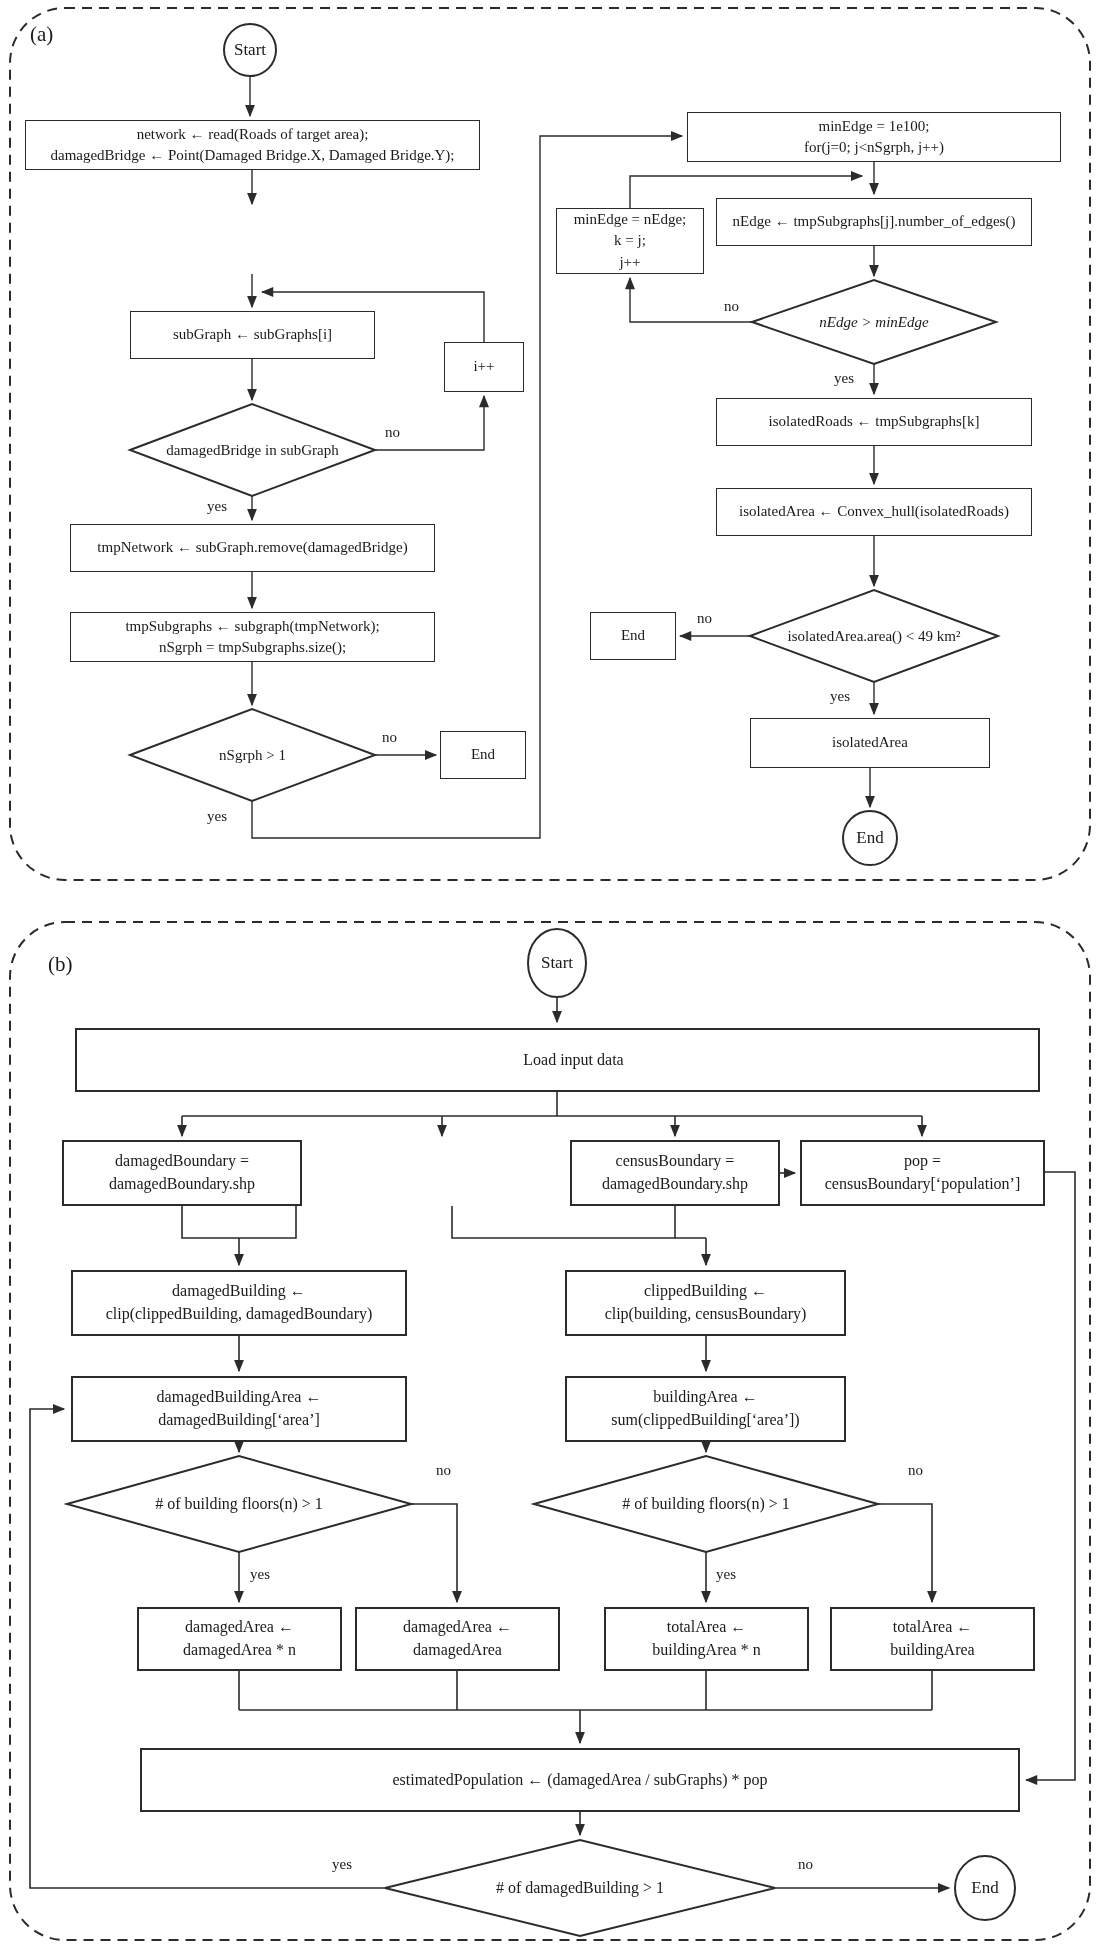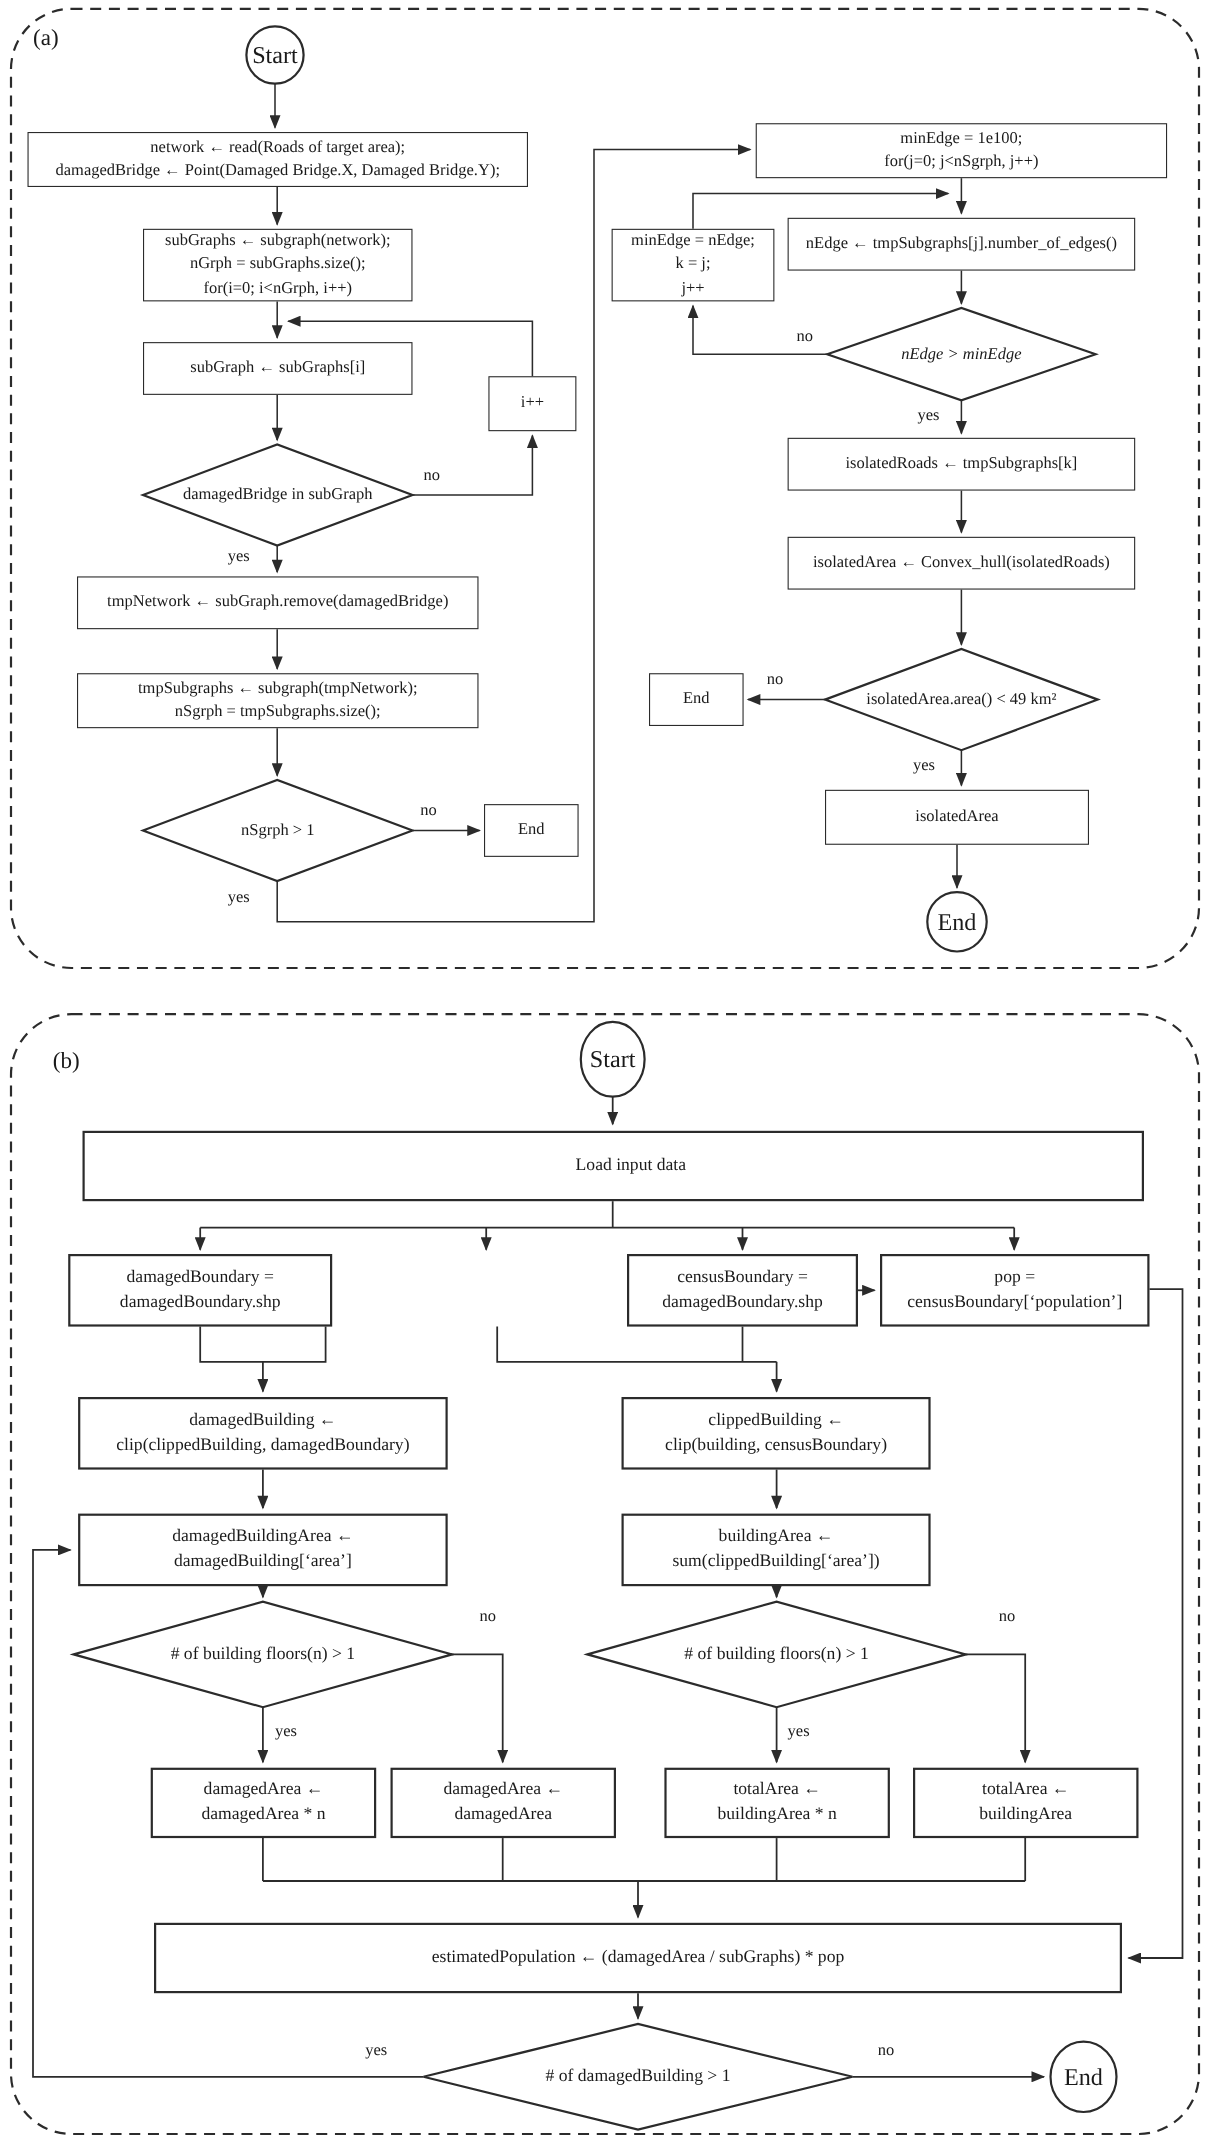--- a/index.html
+++ b/index.html
@@ -7,21 +7,21 @@
           font-family:"Liberation Serif","DejaVu Serif",serif;color:#1a1a1a;overflow:hidden;}
   #wires{position:absolute;left:0;top:0;z-index:0;}
   .box{position:absolute;border:1.6px solid #2b2b2b;box-sizing:border-box;background:transparent;
        display:flex;align-items:center;justify-content:center;text-align:center;
        white-space:pre-line;font-size:15px;line-height:1.42;z-index:2;padding:2px 4px;}
   .bb{border-width:2.2px;font-size:16px;}
   .dtext{position:absolute;display:flex;align-items:center;justify-content:center;
          text-align:center;white-space:pre-line;font-size:15px;z-index:2;}
   .dtextb{font-size:16px;}
   .ctext{position:absolute;display:flex;align-items:center;justify-content:center;
-         font-size:22px;z-index:2;}
+         font-size:17px;z-index:2;}
   .lbl{position:absolute;font-size:15px;z-index:2;}
   .plabel{position:absolute;font-size:21px;z-index:2;}
 </style>
 </head>
 <body>
 
 <div id="canvas">
 
   <svg id="wires" width="1101" height="1948" viewBox="0 0 1101 1948">
     <defs>
@@ -109,23 +109,20 @@
     </g>
   </svg>
 
   <div class="plabel" style="left:30px;top:22px;">(a)</div>
 
   <div class="ctext" style="left:224px;top:24px;width:52px;height:52px;">Start</div>
 
   <div class="box" style="left:25px;top:120px;width:455px;height:50px;">network ← read(Roads of target area);
 damagedBridge ← Point(Damaged Bridge.X, Damaged Bridge.Y);</div>
 
-  <div class="box" style="left:130px;top:208px;width:245px;height:66px;">subGraphs ← subgraph(network);
-nGrph = subGraphs.size();
-for(i=0; i&lt;nGrph, i++)</div>
 
   <div class="box" style="left:130px;top:311px;width:245px;height:48px;">subGraph ← subGraphs[i]</div>
 
   <div class="box" style="left:444px;top:342px;width:80px;height:50px;">i++</div>
 
   <div class="dtext" style="left:130px;top:404px;width:245px;height:92px;">damagedBridge in subGraph</div>
   <div class="lbl" style="left:385px;top:424px;">no</div>
   <div class="lbl" style="left:207px;top:498px;">yes</div>
 
   <div class="box" style="left:70px;top:524px;width:365px;height:48px;">tmpNetwork ← subGraph.remove(damagedBridge)</div>

